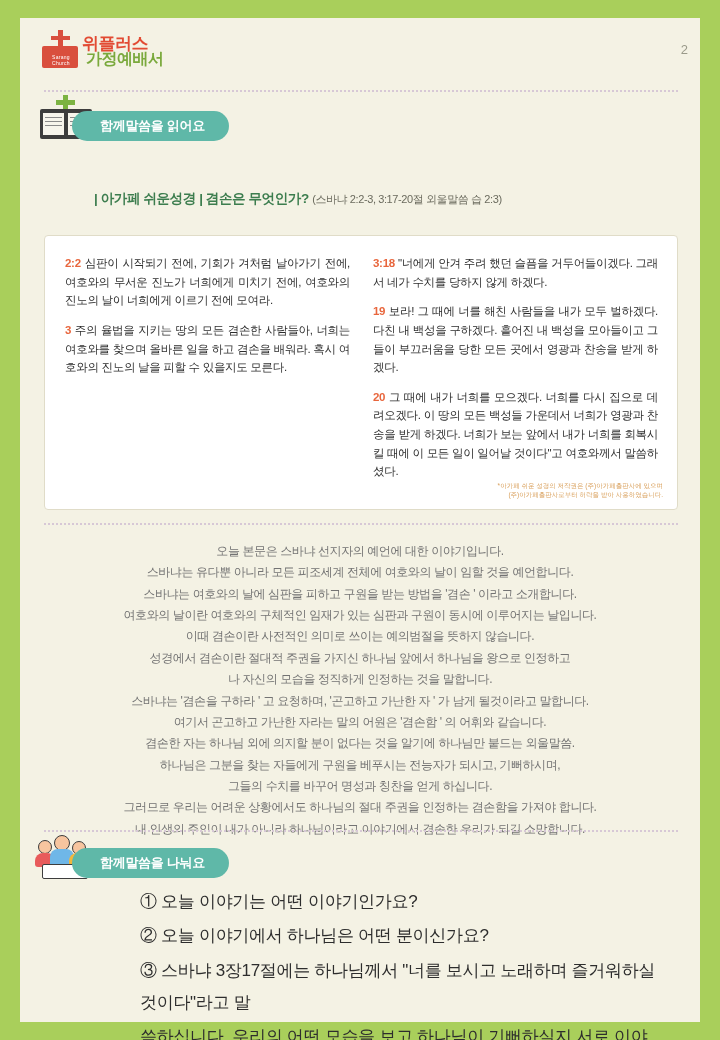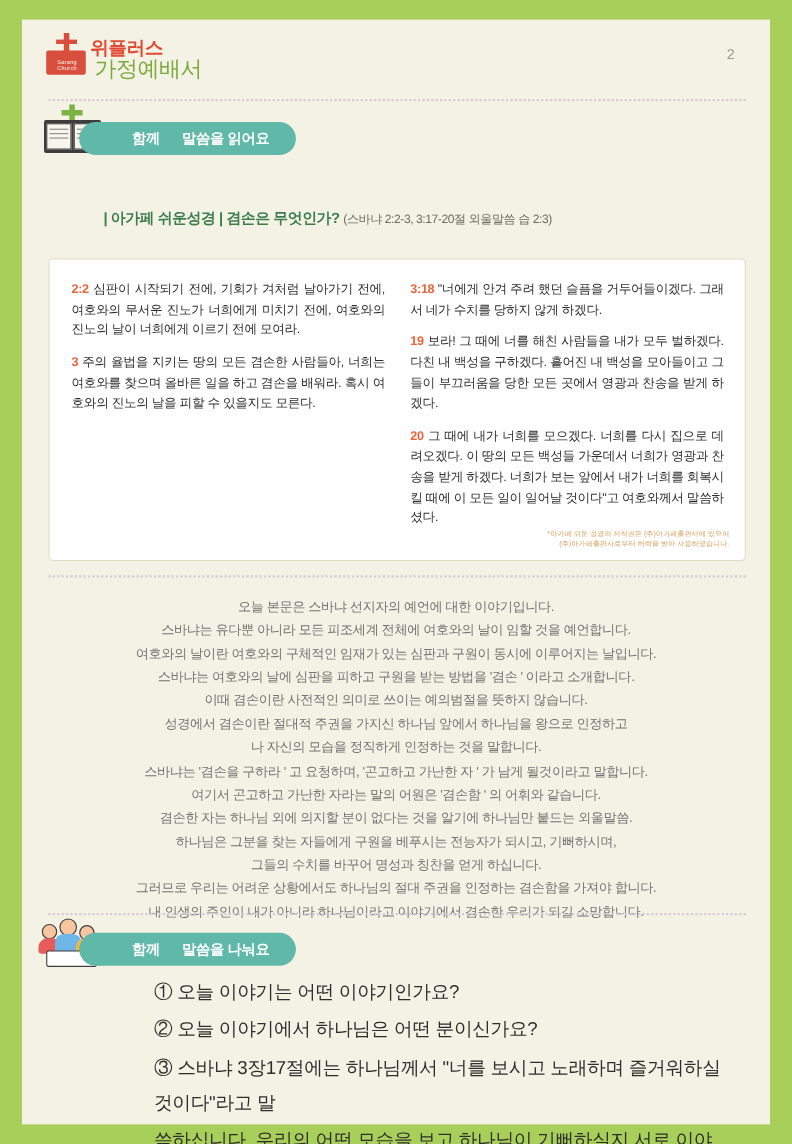--- a/index.html
+++ b/index.html
@@ -48,20 +48,21 @@
     height: 1004px;
     background: #f4f2e4;
   }
 
   
   .header {
     position: absolute;
     left: 0; top: 0;
     width: 680px;
     height: 62px;
+    padding-left: 20px;
   }
   .logo {
     position: absolute;
     left: 22px;
     top: 10px;
     width: 150px;
     height: 46px;
   }
   .logo-mark {
     position: absolute;
@@ -102,22 +103,22 @@
     top: 4px;
     font-size: 17px;
     font-weight: bold;
     color: #e24b33;
     letter-spacing: -0.5px;
   }
   .logo-sub {
     position: absolute;
     left: 44px;
     top: 21px;
-    font-size: 20px;
-    font-weight: normal;
+    font-size: 16px;
+    font-weight: bold;
     color: #7aa93c;
     letter-spacing: -0.5px;
   }
   .page-number {
     position: absolute;
     right: 32px;
     top: 24px;
     font-size: 13px;
     color: #9a9a8a;
   }
@@ -144,21 +145,20 @@
     padding: 0 24px 0 28px;
     display: flex;
     align-items: center;
     white-space: nowrap;
   }
   .pill-text {
     font-size: 13px;
     color: #ffffff;
     font-weight: bold;
     letter-spacing: -0.3px;
-    margin-left: 20px;
   }
 
   
   .bible-icon {
     position: absolute;
     left: 18px;
     top: -16px;
     width: 56px;
     height: 48px;
   }
@@ -374,22 +374,22 @@
         <div>*아가페 쉬운 성경의 저작권은 (주)아가페출판사에 있으며</div>
         <div>(주)아가페출판사로부터 허락을 받아 사용하였습니다.</div>
       </div>
     </div>
 
     <div class="dots-line" style="top:505px;"></div>
 
     <div class="commentary">
       <div>오늘 본문은 스바냐 선지자의 예언에 대한 이야기입니다.</div>
       <div>스바냐는 유다뿐 아니라 모든 피조세계 전체에 여호와의 날이 임할 것을 예언합니다.</div>
+      <div>스바냐는 여호와의 날에 심판을 피하고 구원을 받는 방법을 '겸손 ' 이라고 소개합니다.</div>
       <div>여호와의 날이란 여호와의 구체적인 임재가 있는 심판과 구원이 동시에 이루어지는 날입니다.</div>
-      <div>스바냐는 여호와의 날에 심판을 피하고 구원을 받는 방법을 '겸손 ' 이라고 소개합니다.</div>
       <div>이때 겸손이란 사전적인 의미로 쓰이는 예의범절을 뜻하지 않습니다.</div>
       <div>성경에서 겸손이란 절대적 주권을 가지신 하나님 앞에서 하나님을 왕으로 인정하고</div>
       <div>나 자신의 모습을 정직하게 인정하는 것을 말합니다.</div>
       <div>스바냐는 '겸손을 구하라 ' 고 요청하며, '곤고하고 가난한 자 ' 가 남게 될것이라고 말합니다.</div>
       <div>여기서 곤고하고 가난한 자라는 말의 어원은 '겸손함 ' 의 어휘와 같습니다.</div>
       <div>겸손한 자는 하나님 외에 의지할 분이 없다는 것을 알기에 하나님만 붙드는 외울말씀.</div>
       <div>하나님은 그분을 찾는 자들에게 구원을 베푸시는 전능자가 되시고, 기뻐하시며,</div>
       <div>그들의 수치를 바꾸어 명성과 칭찬을 얻게 하십니다.</div>
       <div>그러므로 우리는 어려운 상황에서도 하나님의 절대 주권을 인정하는 겸손함을 가져야 합니다.</div>
       <div>내 인생의 주인이 내가 아니라 하나님이라고 이야기에서 겸손한 우리가 되길 소망합니다.</div>

